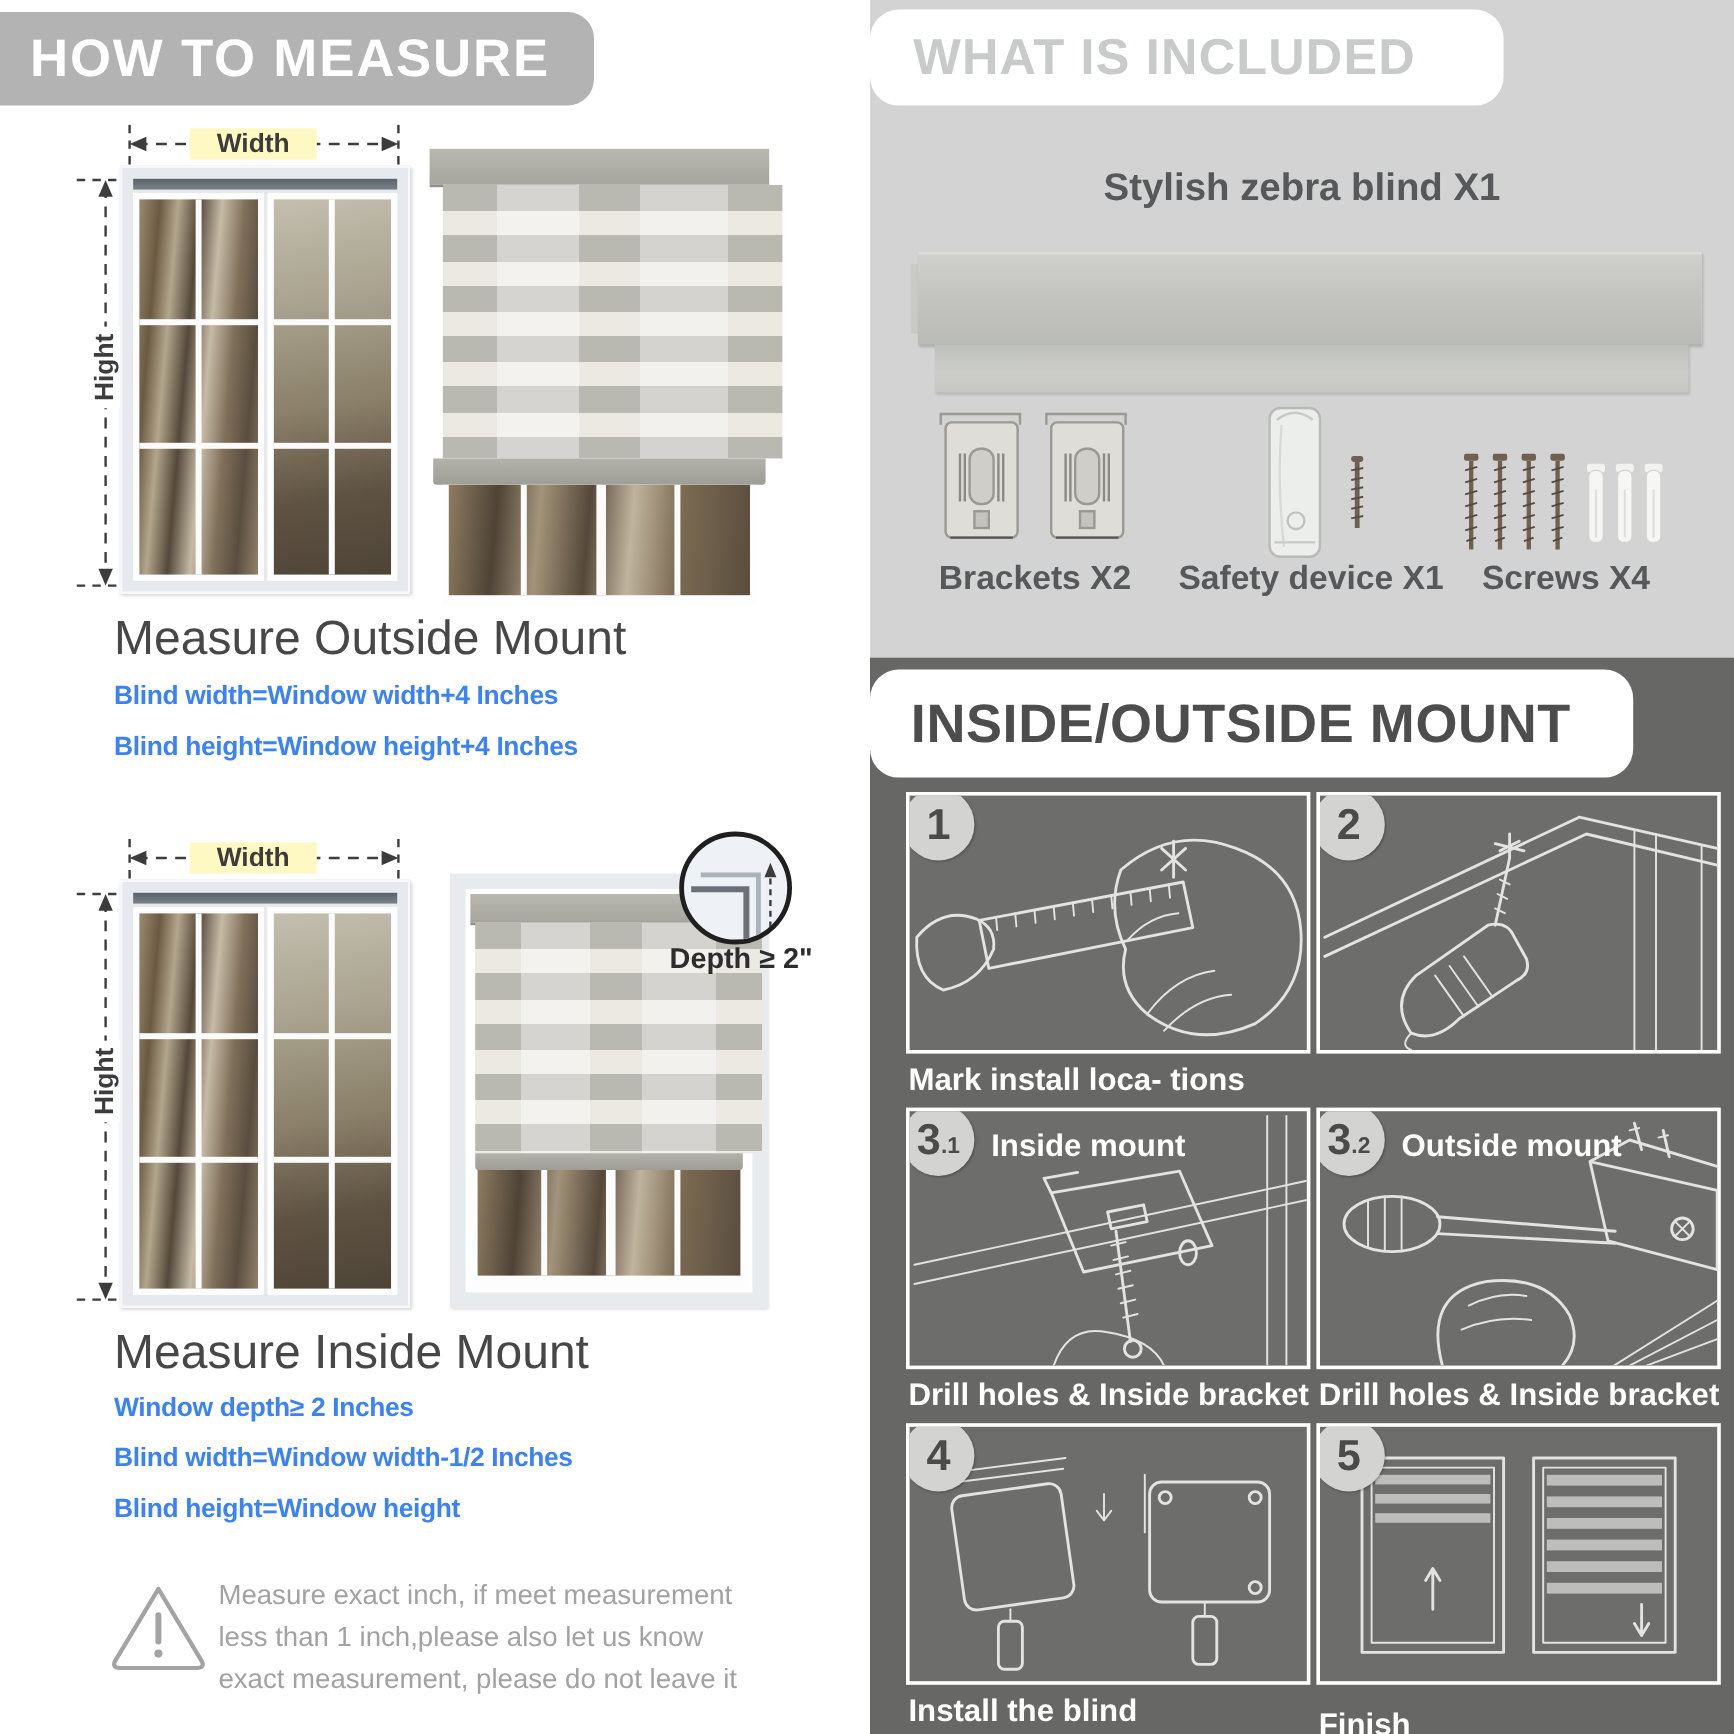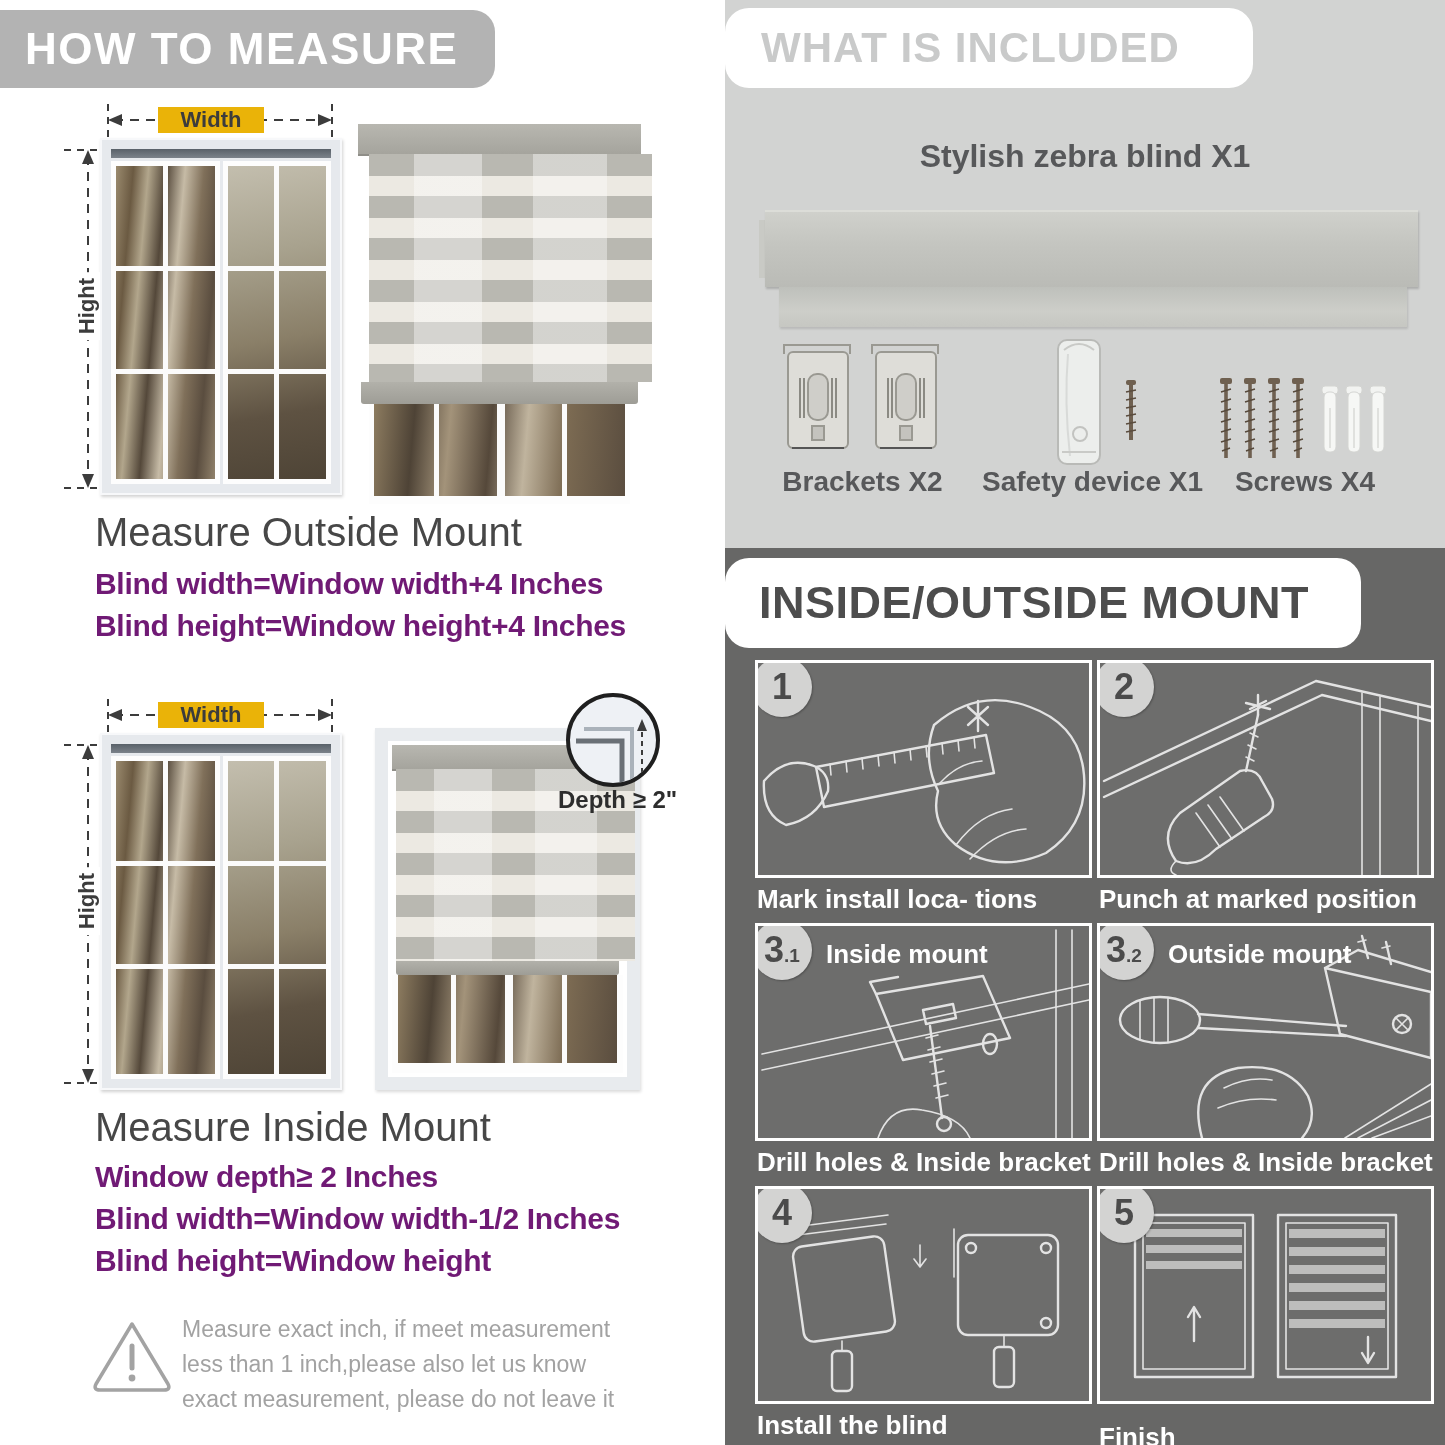--- a/index.html
+++ b/index.html
@@ -6,21 +6,21 @@
   .page{position:relative;width:1445px;height:1445px;background:#ffffff;overflow:hidden;
         font-family:"Liberation Sans",sans-serif;}
   .abs{position:absolute;}
 
   
   .howto-badge{left:0;top:10px;width:470px;height:78px;background:#b3b3b3;
     border-radius:0 22px 22px 0;color:#fff;font-size:44px;font-weight:bold;
     line-height:78px;padding-left:25px;letter-spacing:1.5px;}
 
   .dim{stroke:#3c3c3c;stroke-width:2;}
-  .dim-label{font-size:22px;font-weight:bold;color:#3c3c3c;background:#eab308;
+  .dim-label{font-size:22px;font-weight:bold;color:#3c3c3c;background:#fef9c3;
     text-align:center;padding:0 6px;z-index:2;}
   .hight-label{writing-mode:vertical-rl;transform:rotate(180deg);background:#fff;
     padding:6px 0;z-index:2;}
 
   .winframe{background:#e6e9ed;box-shadow:inset 0 0 0 2px #f7f8fa,1px 2px 3px rgba(0,0,0,.18);
     padding:11px;box-sizing:border-box;}
   .lintel{height:9px;background:linear-gradient(#596169,#7b828a);margin-bottom:3px;}
   .doors{display:flex;gap:3px;height:calc(100% - 12px);}
   .door{flex:1;border:5px solid #fdfdfd;position:relative;background:#fff;overflow:hidden;}
   .glass{position:absolute;inset:0;}
@@ -31,21 +31,21 @@
 
   .stripes{background:repeating-linear-gradient(180deg,#b9b8b1 0 22px,#ece9e2 22px 42px);position:relative;}
   .stripes::after{content:"";position:absolute;inset:0;
     background:linear-gradient(90deg,rgba(255,255,255,0) 0 16%,rgba(255,255,255,.4) 16% 40%,rgba(255,255,255,0) 40% 58%,rgba(255,255,255,.38) 58% 84%,rgba(255,255,255,0) 84%);}
   .cassette{background:linear-gradient(180deg,#b8b7b0,#a5a49d);border-bottom:2px solid #8f8e88;}
   .rail{background:linear-gradient(180deg,#b2b1aa,#9e9d96);border-radius:0 0 3px 3px;}
   .photo{background:linear-gradient(95deg,#8d7c60 0%,#4e4336 16%,#a3937a 30%,#55483a 46%,#c0b49e 60%,#7b6a52 76%,#5a4d3f 100%);position:relative;}
   .pm{position:absolute;top:0;bottom:0;background:#fbfbfb;}
 
   .h-measure{font-size:40px;font-weight:normal;color:#474747;}
-  .f-line{font-size:30px;font-weight:bold;color:#701a75;letter-spacing:-0.3px;}
+  .f-line{font-size:22px;font-weight:bold;color:#3b82f6;letter-spacing:-0.3px;}
   .warn-text{font-size:23px;color:#a2a2a2;line-height:35px;}
   .depth-label{font-size:24px;font-weight:bold;color:#2d2d2d;}
   .magnifier{border:4px solid #1f1f1f;border-radius:50%;background:#eef1f5;z-index:3;overflow:hidden;}
 
   
   .right-light{left:725px;top:0;width:720px;height:548px;background:#d2d3d2;}
   .included-badge{left:725px;top:8px;width:492px;height:80px;background:#fff;border-radius:24px;
     color:#c9caca;font-size:42px;font-weight:bold;line-height:80px;padding-left:36px;letter-spacing:1px;}
   .product-label{left:725px;top:138px;width:720px;text-align:center;font-size:32px;
     font-weight:bold;color:#57585a;}
@@ -324,21 +324,20 @@
       <path d="M150 70 L158 74 M148 82 L156 86 M146 94 L154 98" class="thin"></path>
       <path d="M140 108 Q156 104 162 118 L172 136 Q176 148 164 154 L116 186 Q96 206 76 198 Q58 172 80 150 Z"></path>
       <path d="M96 150 L120 184 M108 142 L132 176 M120 134 L144 168" class="thin"></path>
       <path d="M76 198 Q66 208 76 212" class="thin"></path>
     </svg>
     <div class="step-badge">
       <span>2</span>
         <span class="sub"></span>
     </div>
   </div>
-  <div class="step-caption" style="left:1099px;top:884px;">Punch at  marked position</div>
 
   <div class="step-panel" style="left:755px;top:923px;">
     <svg class="art" viewBox="0 0 331 212">
       <path d="M4 128 L331 58 M4 144 L331 74" class="thin"></path>
       <path d="M298 4 L298 212 M314 4 L314 212" class="thin"></path>
       <path d="M118 68 L225 50 L252 112 L145 134 Z"></path>
       <path d="M118 68 L112 56 L140 51 M165 84 L195 78 L198 92 L168 98 Z"></path>
       <ellipse cx="232" cy="118" rx="7" ry="10"></ellipse>
       <path d="M172 100 L184 192"></path>
       <path d="M168 112 L180 109 M170 124 L182 121 M172 136 L184 133 M174 148 L186 145 M176 160 L188 157 M178 172 L190 169" class="thin"></path>

